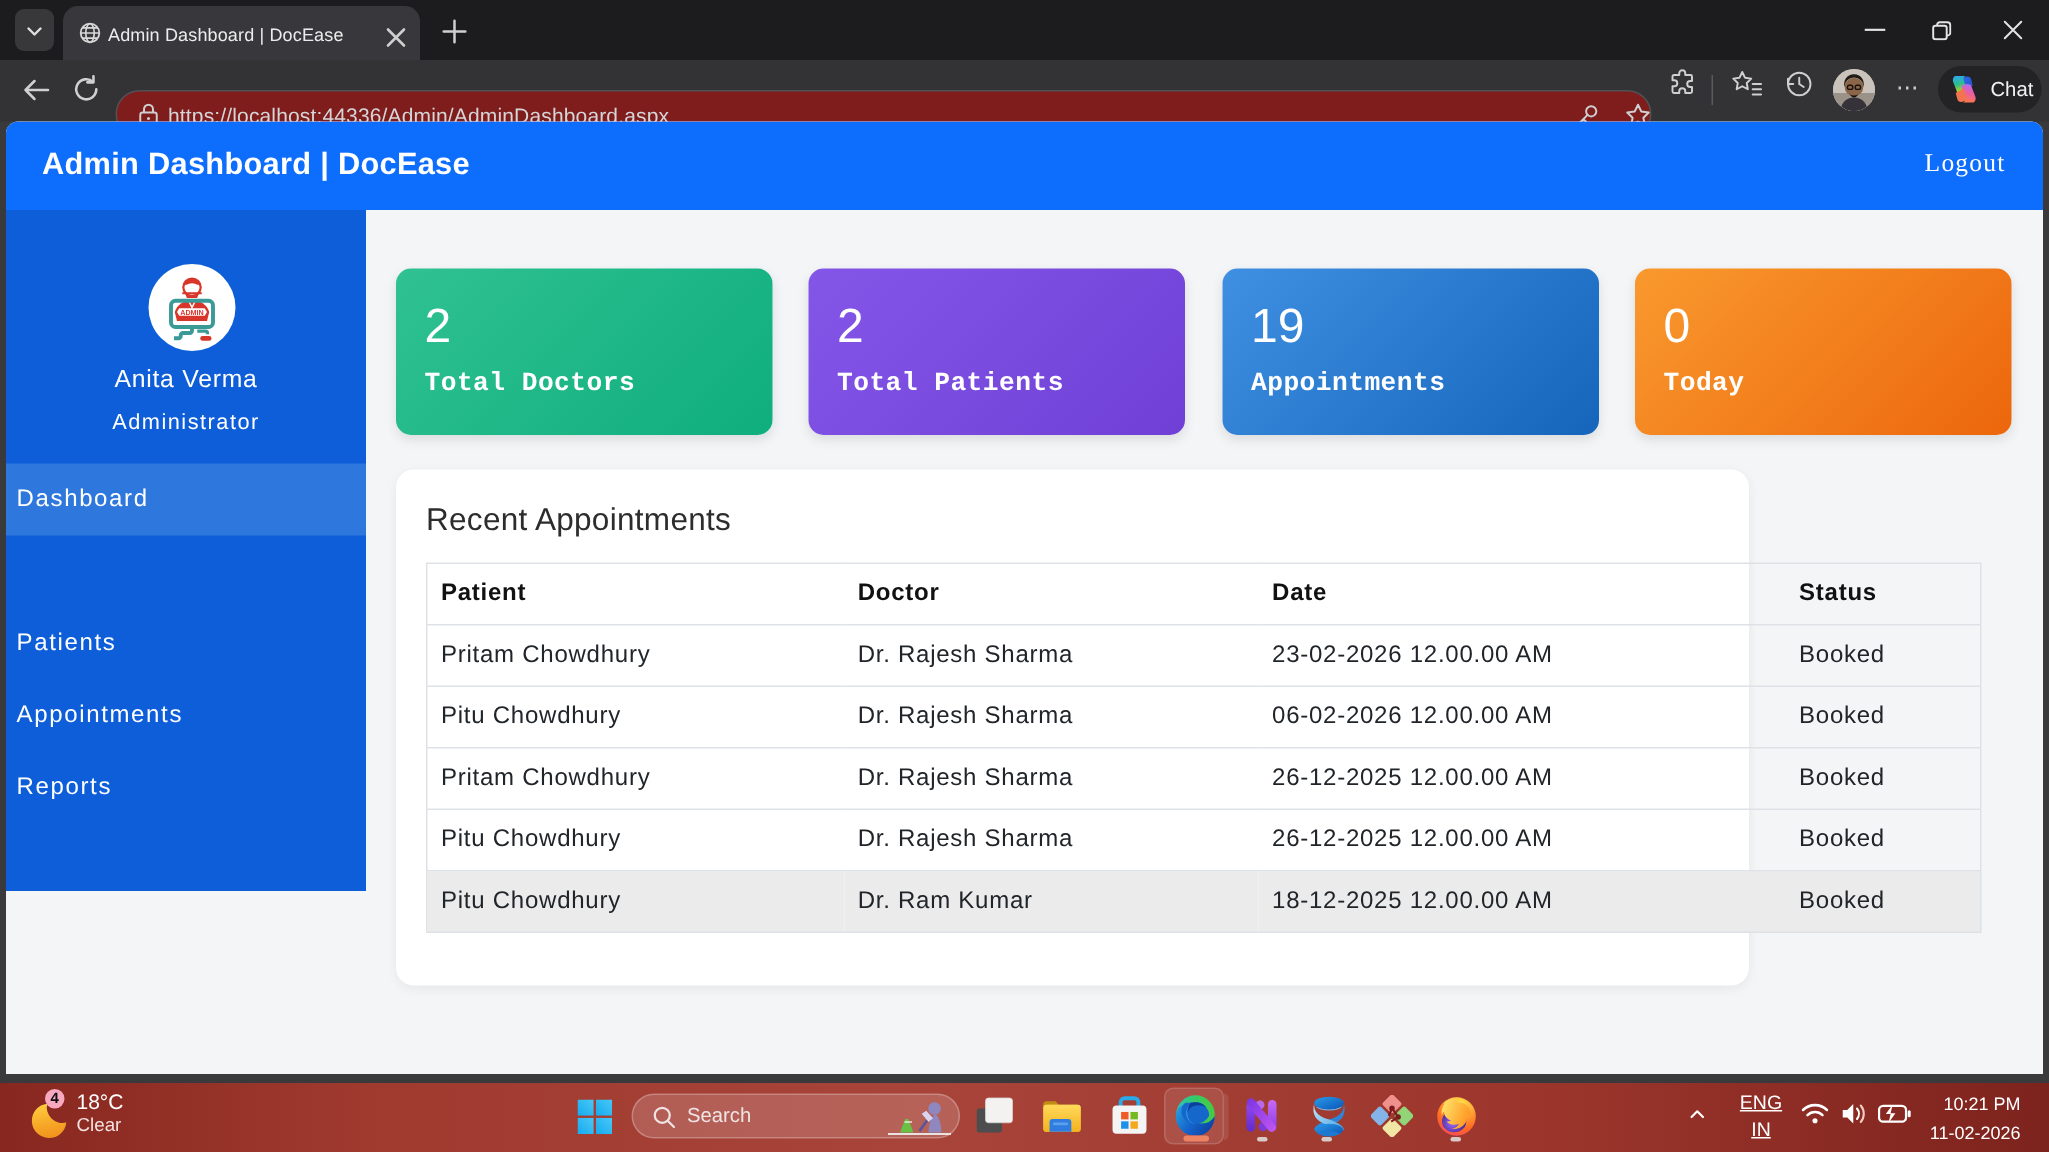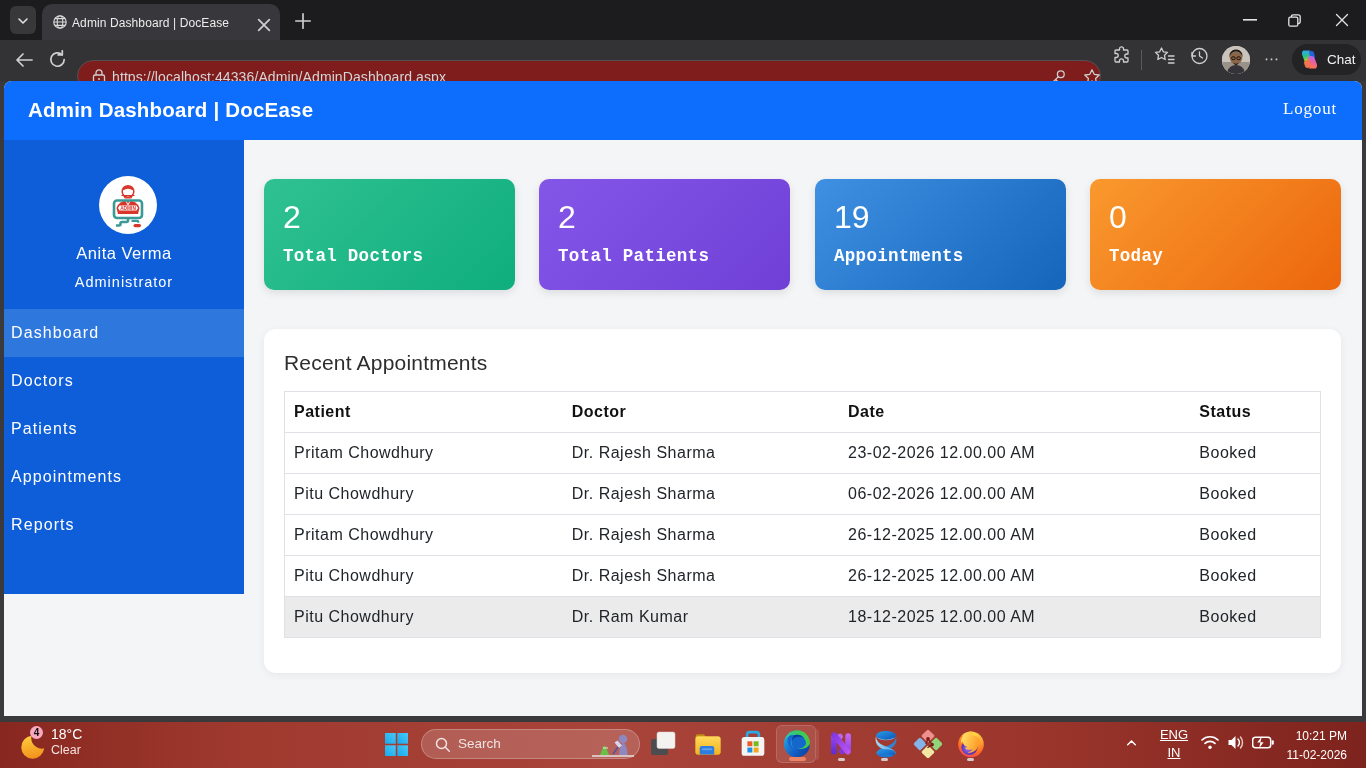--- a/index.html
+++ b/index.html
@@ -40,21 +40,21 @@
 
 #main { position:absolute; left:240px; top:59px; width:1118px; height:576px; }
 .card { position:absolute; top:39px; width:251px; height:111px; border-radius:10px; color:#fff; box-shadow:0 3px 8px rgba(0,0,0,0.10); }
 .card .num { position:absolute; left:19px; top:20px; font-size:32px; font-weight:500; }
 .card .lbl { position:absolute; left:19px; top:67px; font-size:17.5px; font-weight:bold; letter-spacing:0.3px;font-family:Liberation Mono, monospace; }
 #c1 { left:20px; background:linear-gradient(135deg,#30c191 0%,#0fae7d 100%); }
 #c2 { left:295px; background:linear-gradient(135deg,#8456e8 0%,#7040d6 100%); }
 #c3 { left:571px; background:linear-gradient(135deg,#3f90e2 0%,#1565bb 100%); }
 #c4 { left:846px; background:linear-gradient(135deg,#f9992e 0%,#ec660c 100%); }
 
-#tablecard { position:absolute; left:20px; top:173px; width:1077px; height:344px; background:#fff; border-radius:12px; box-shadow:0 2px 8px rgba(0,0,0,0.06);margin-top:16px; }
+#tablecard { position:absolute; left:20px; top:173px; width:902px; height:344px; background:#fff; border-radius:12px; box-shadow:0 2px 8px rgba(0,0,0,0.06); }
 #tablecard h2 { position:absolute; left:20px; top:22px; font-size:21px; font-weight:500; color:#2d2d2d; letter-spacing:0.2px; }
 #tbl { position:absolute; left:20px; top:62px; width:1037px; border-collapse:collapse; font-size:16px; color:#212529; letter-spacing:0.5px; }
 #tbl th { text-align:left; font-size:16px; color:#111; padding:10px 9px; border:1px solid #dee2e6; border-width:1px 0; height:41px; font-weight:bold; }
 #tbl td { padding:10px 9px; border-bottom:1px solid #dee2e6; height:41px; }
 #tbl { border:1px solid #dee2e6; }
 #tbl tr.last td { background:#ebebeb; }
 .cw1 { width:278px; } .cw2 { width:276px; } .cw3 { width:351px; } .cw4 { width:130px; }
 
 
 #taskbar { position:absolute; left:0; top:722px; width:1366px; height:46px; background:linear-gradient(90deg,#87271f 0%,#a03a2f 18%,#a8443a 45%,#9c362c 75%,#7d231d 100%); }
@@ -204,21 +204,20 @@
           <text x="29" y="33.8" font-size="4.8" font-weight="bold" fill="#d9362b" text-anchor="middle" font-family="Liberation Sans">ADMIN</text>
           <path d="M29 41.8 v2.7 a1.5 1.5 0 0 1 -1.5 1.5 h-4.5 a1.5 1.5 0 0 0 -1.5 1.5 v0.5 a1.5 1.5 0 0 1 -1.5 1.5 h-3" stroke="#3a9a96" stroke-width="2.6" fill="none"></path>
           <path d="M32.5 44.8 h5.5 a1.3 1.3 0 0 1 1.3 1.3 v0.7" stroke="#3a9a96" stroke-width="2.2" fill="none"></path>
           <rect x="34.5" y="48" width="7.5" height="3.2" rx="1.6" fill="#d9362b"></rect>
         </g>
       </svg>
     </div>
     <div id="uname">Anita Verma</div>
     <div id="urole">Administrator</div>
     <div class="nav active" style="top:169px;">Dashboard</div>
-    <div class="nav" style="top:217px;">Doctors</div>
     <div class="nav" style="top:265px;">Patients</div>
     <div class="nav" style="top:313px;">Appointments</div>
     <div class="nav" style="top:361px;">Reports</div>
   </div>
   <div id="main">
     <div class="card" id="c1">
         <div class="num">2</div>
         <div class="lbl">Total Doctors</div>
       </div>
     <div class="card" id="c2">

